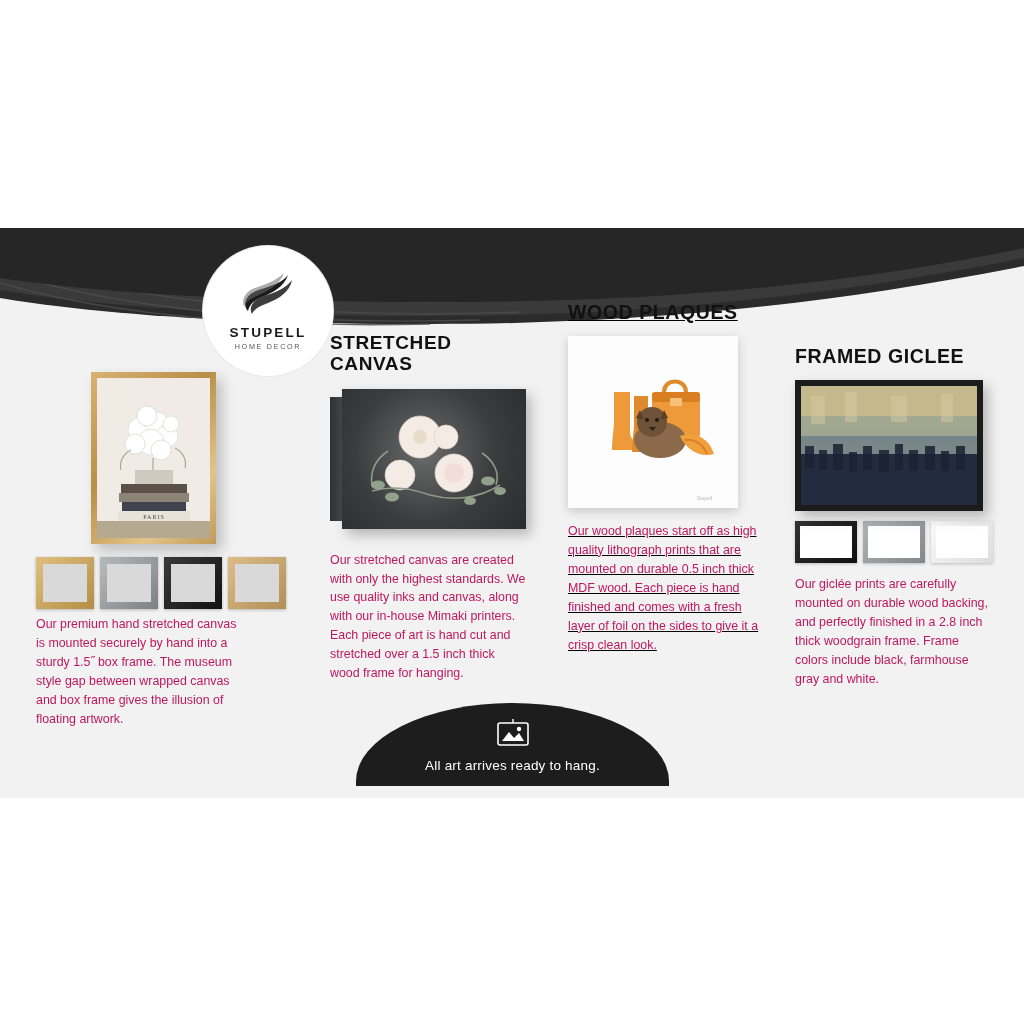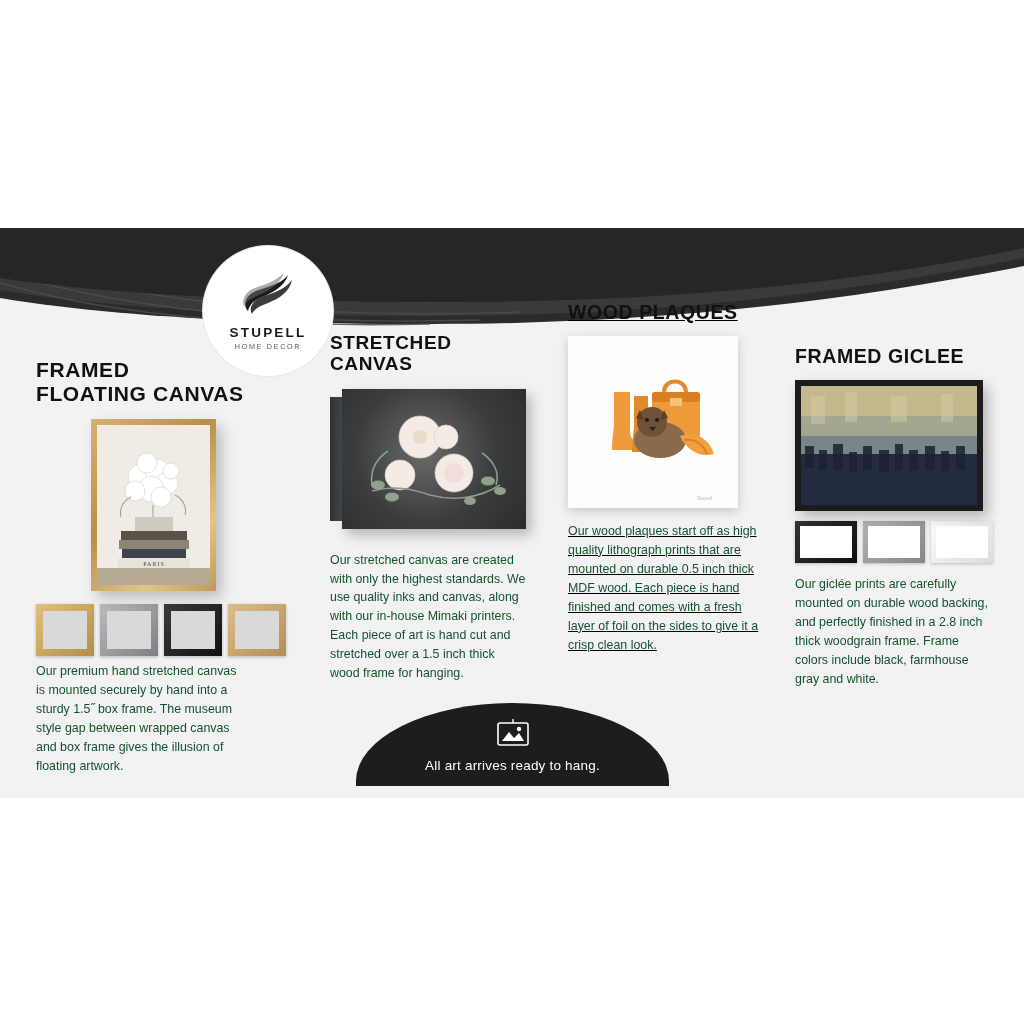--- a/index.html
+++ b/index.html
@@ -74,21 +74,21 @@
   .col-title {
     font-weight: 800;
     color: #111;
     letter-spacing: 0.6px;
     line-height: 1.12;
     text-transform: uppercase;
   }
   .col-body {
     font-size: 12.4px;
     line-height: 1.53;
-    color: #14532d;
+    color: #be185d;
   }
 
   
   #col1 { left: 36px; top: 130px; width: 262px; }
   #col1 .col-title { font-size: 21px; }
   #col1 .art-wrap { margin-top: 14px; height: 175px; position: relative; }
   #col1 .swatches {
     display: flex; gap: 6px; margin-top: 10px;
   }
   #col1 .col-body { margin-top: 6px; width: 210px; }
@@ -222,24 +222,20 @@
         <path d="M8,40 C2,34 6,24 16,20 C26,16 40,14 48,4 C44,16 32,22 22,26 C14,29 9,34 8,40 Z" fill="#1a1a1a"></path>
         <path d="M12,43 C8,36 14,28 24,25 C34,22 45,18 52,9 C50,21 38,28 28,32 C20,35 14,38 12,43 Z" fill="#3d3d3d"></path>
         <path d="M4,36 C1,28 6,20 15,17 C24,14 36,10 44,2 C40,13 30,19 21,23 C12,27 6,30 4,36 Z" fill="#6a6a6a" opacity="0.55"></path>
       </svg>
     </span>
     <div class="logo-word">STUPELL</div>
     <div class="logo-sub">HOME DECOR</div>
   </div>
 
   <div class="col" id="col1">
-    <div class="col-title">
-      <div>FRAMED</div>
-      <div>FLOATING CANVAS</div>
-    </div>
 
     <div class="art-wrap">
       <div class="ffc-frame">
         <div class="ffc-inner">
           <svg width="100%" height="100%" viewBox="0 0 113 160" preserveAspectRatio="none">
             <rect x="0" y="0" width="113" height="160" fill="#f0ece5"></rect>
             <g fill="#ffffff" stroke="#d9d6cf" stroke-width="0.7">
               <circle cx="44" cy="52" r="13"></circle>
                 <circle cx="60" cy="46" r="12"></circle>
               <circle cx="70" cy="58" r="11"></circle>

